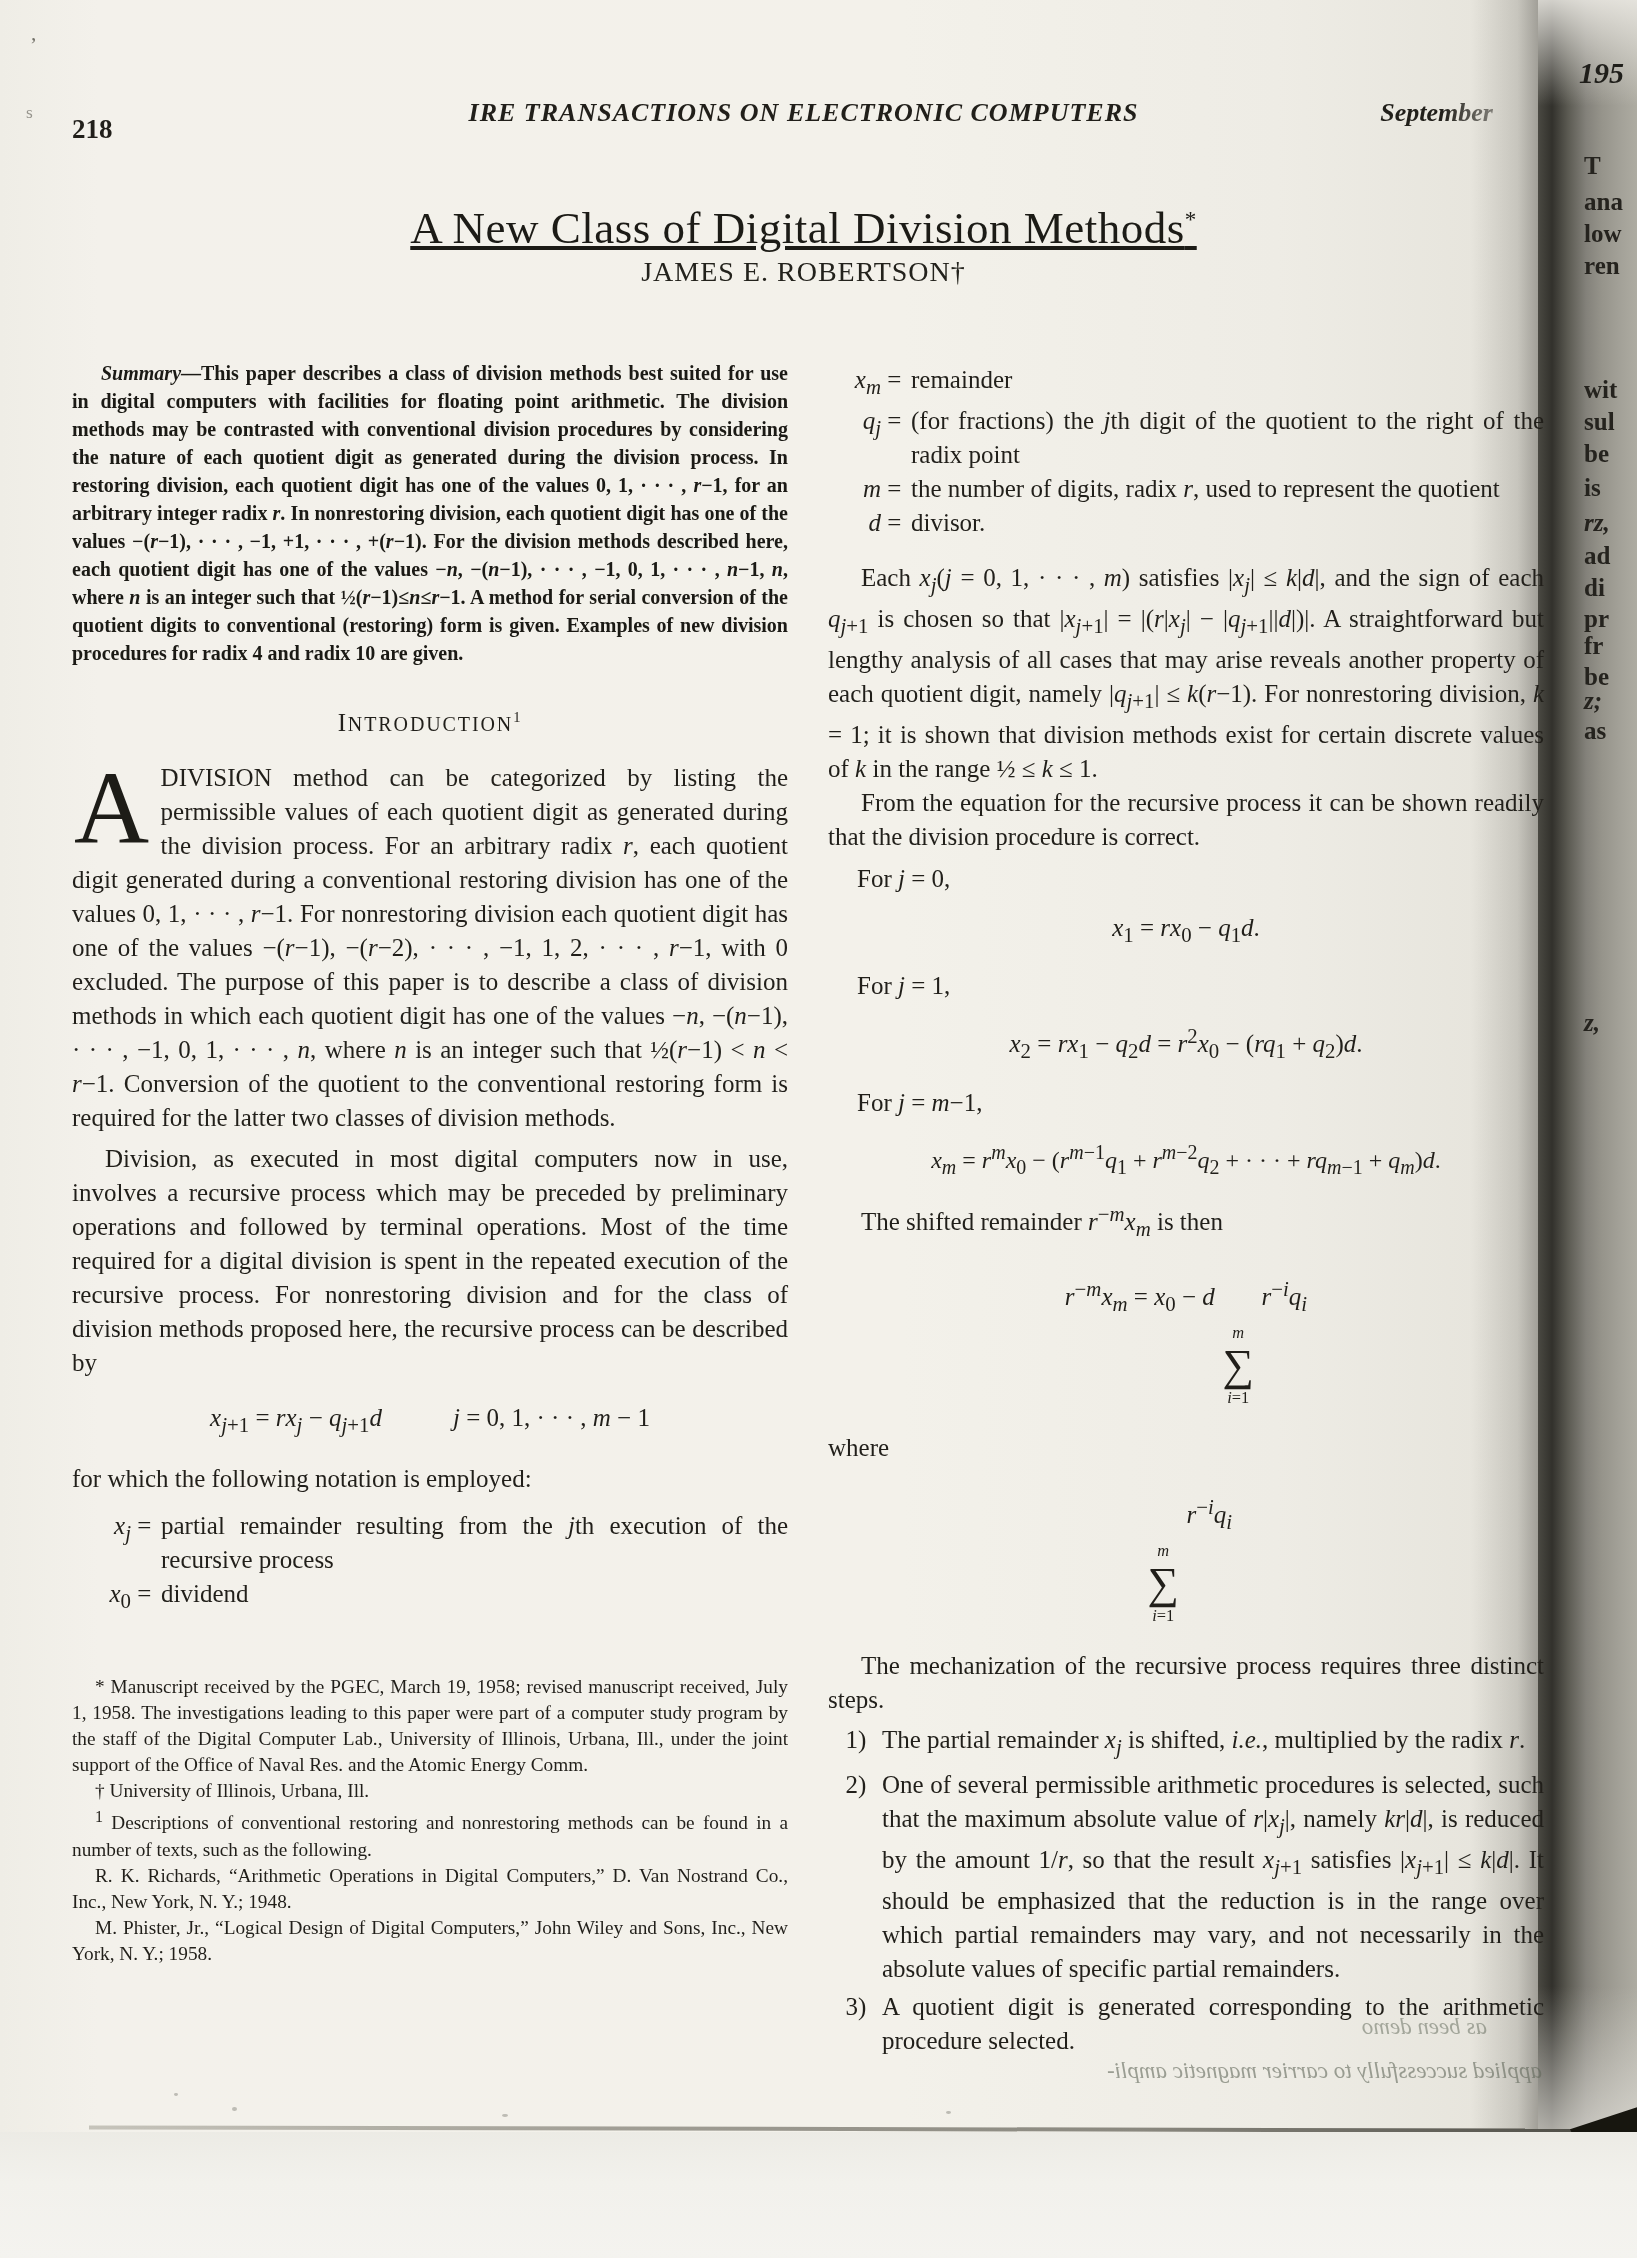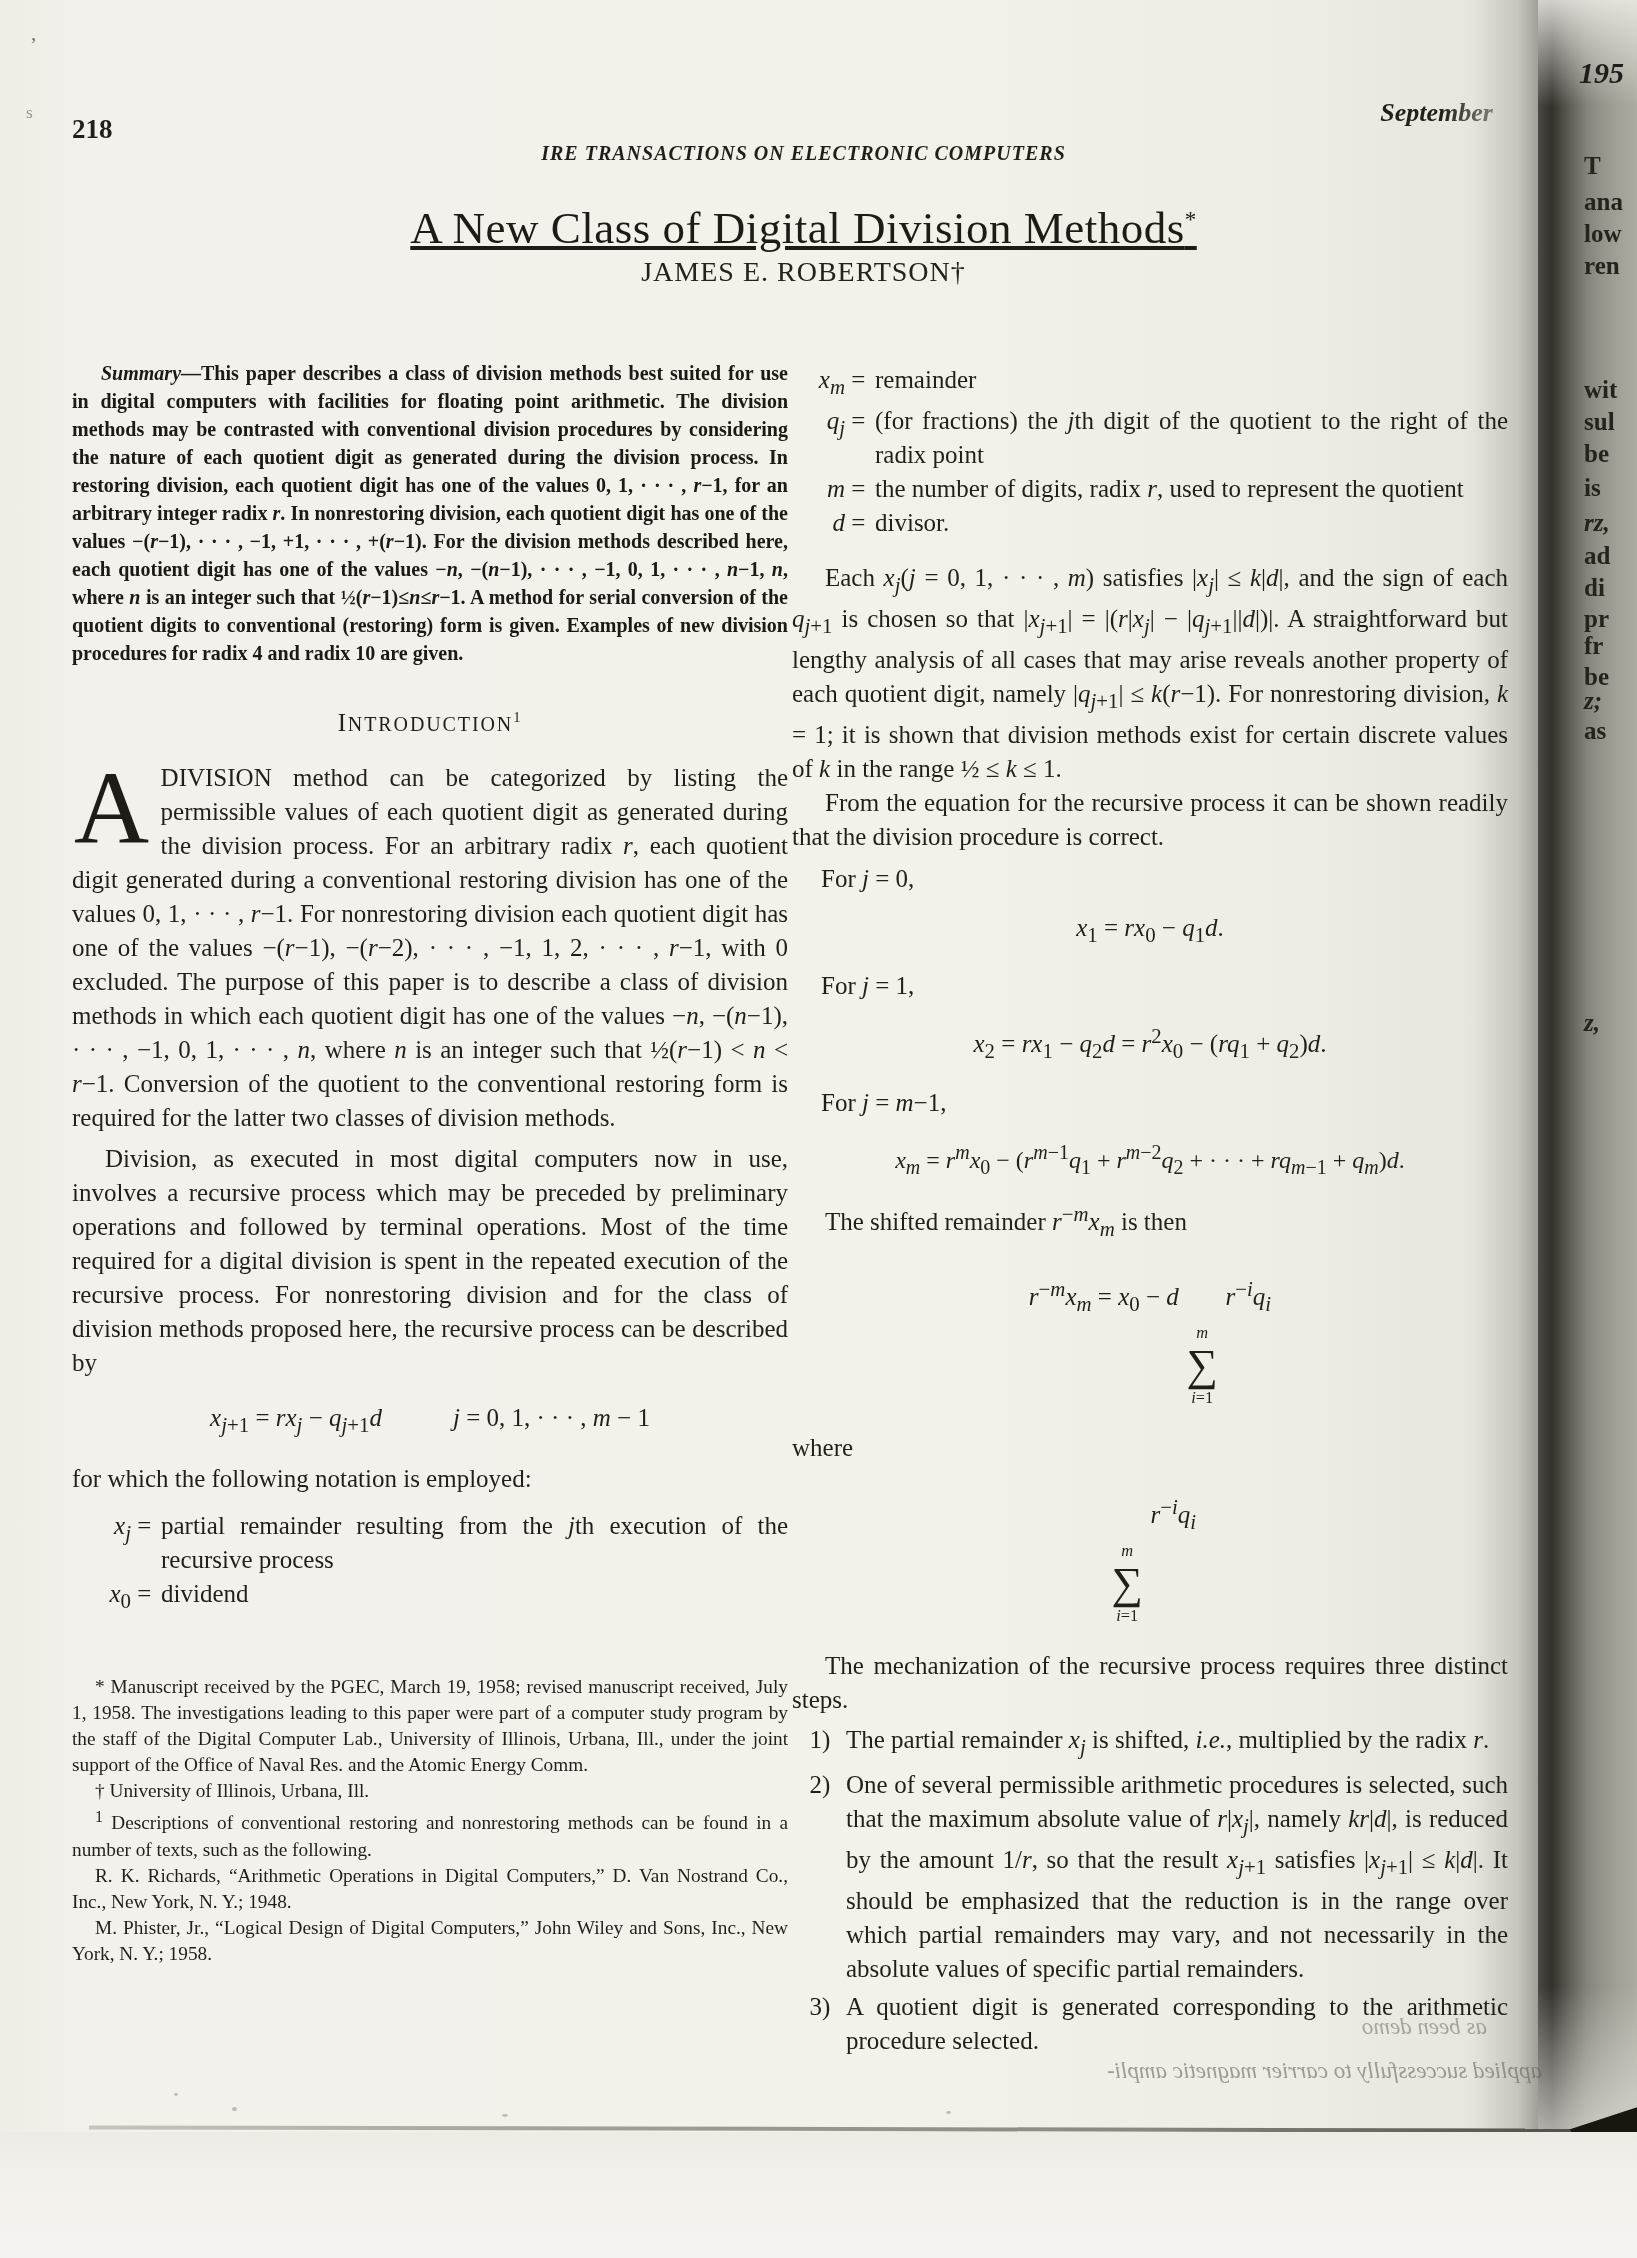--- a/index.html
+++ b/index.html
@@ -18,34 +18,34 @@
   .gutter-band{position:absolute;top:0;right:0;width:100px;height:2136px;
     background:linear-gradient(90deg,#4a4942 0%,#32312c 14%,#5b5a52 30%,#83817a 48%,#96948b 64%,#a3a198 82%,#aeaca2 100%);}
   .gutter-band::after{content:"";position:absolute;inset:0;
     background:linear-gradient(180deg,rgba(238,236,230,.85) 0,rgba(238,236,230,0) 106px,rgba(238,236,230,0) 93%,rgba(230,228,222,.7) 100%);}
   .frag{position:absolute;left:46px;color:#25231e;font-weight:700;font-size:25px;line-height:1;white-space:nowrap;z-index:2;}
   .frag.ital{font-style:italic;}
   .corner-year{position:absolute;left:41px;top:56px;font-style:italic;font-weight:700;font-size:30px;color:#1f1e1a;z-index:2;}
   
   .pageno{position:absolute;left:72px;top:98px;font-size:27px;font-weight:700;margin-top:16px;}
   .journal{position:absolute;left:72px;top:98px;width:1463px;text-align:center;
-    font-size:20px;font-weight:700;font-style:italic;letter-spacing:1px;margin-top:44px;}
+    font-size:26px;font-weight:700;font-style:italic;letter-spacing:1px;}
   .month{position:absolute;right:145px;top:98px;font-size:26px;font-weight:700;font-style:italic;
     -webkit-mask-image:linear-gradient(90deg,#000 55%,rgba(0,0,0,.5) 100%);
     mask-image:linear-gradient(90deg,#000 55%,rgba(0,0,0,.5) 100%);}
   
   .title{position:absolute;left:72px;top:172px;width:1463px;text-align:center;
     font-size:45px;font-weight:400;letter-spacing:0.5px;color:#1c1b16;text-decoration:underline;}
   .title sup{font-size:23px;}
   .author{position:absolute;left:72px;top:256px;width:1463px;text-align:center;
     font-size:28px;letter-spacing:1px;color:#23221c;}
   
   .col{position:absolute;top:359px;width:716px;font-size:25px;line-height:34px;text-align:justify;}
   .col.left{left:72px;}
-  .col.right{left:792px;top:363px;}
+  .col.right{left:828px;top:363px;}
   p{margin:0;}
   .ind{text-indent:33px;}
   .summary{font-size:20px;line-height:28px;font-weight:700;text-indent:29px;color:#1b1a15;}
   .heading{margin:33px 0 19.3px 0;text-align:center;font-weight:400;font-size:25px;letter-spacing:1.9px;}
   .heading .sc{font-size:20px;letter-spacing:1.9px;}
   .heading sup{font-size:14.5px;}
   .dropcap{float:left;font-size:104px;line-height:83px;padding:5.8px 11.6px 0 1.9px;color:#1d1c17;}
   .eqrow{display:flex;justify-content:center;gap:71px;margin:21px 0 19.3px 0;text-align:center;}
   .defrow{display:grid;grid-template-columns:89px 1fr;}
   .col.right .defrow{grid-template-columns:83px 1fr;}

